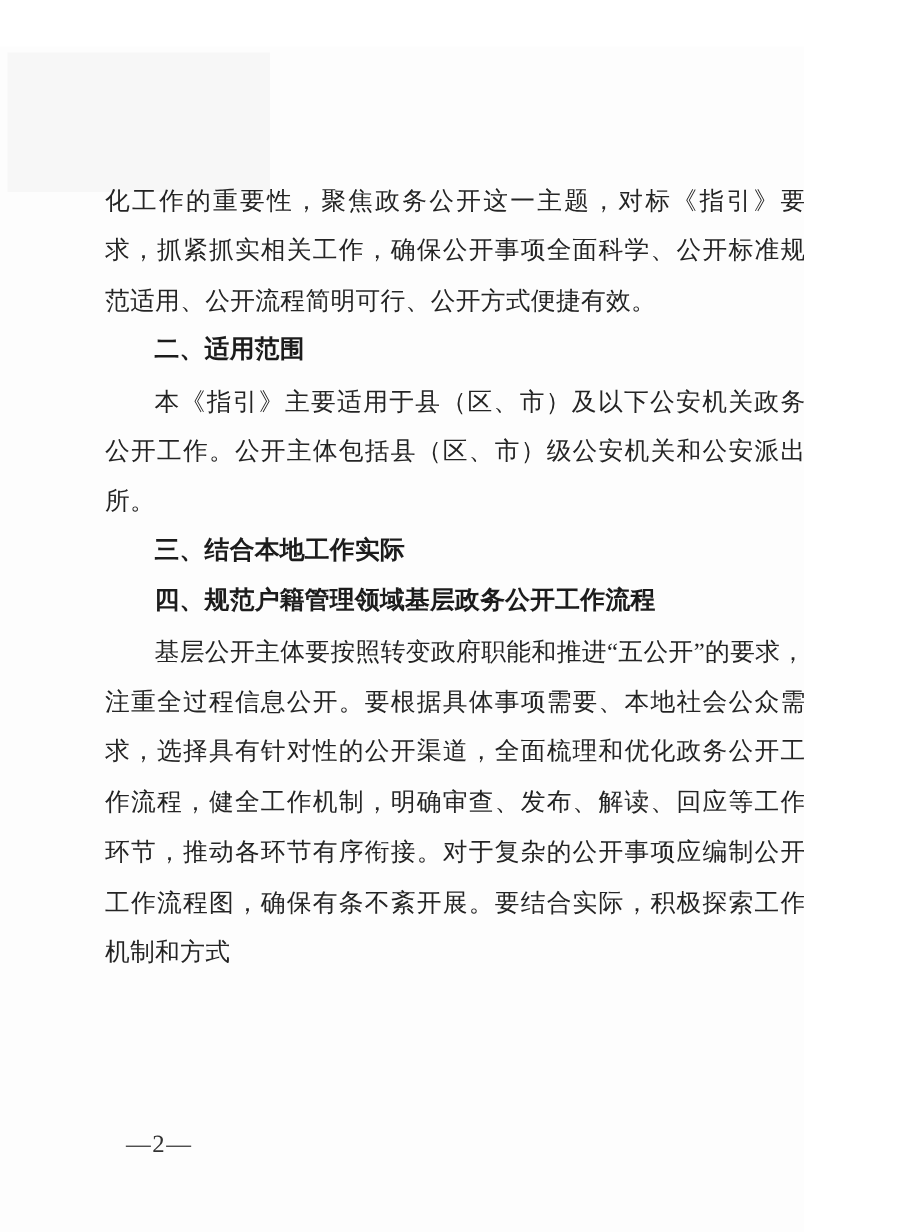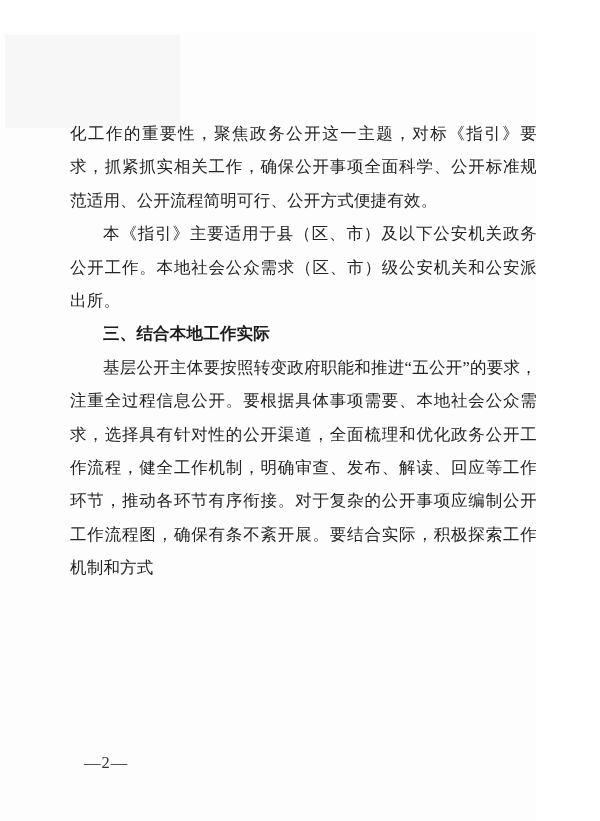--- a/index.html
+++ b/index.html
@@ -100,24 +100,26 @@
 <body>
 
 <div class="page">
 
   <div class="scan-artifact-topleft"></div>
   <div class="scan-line-right"></div>
 
   <main class="content">
     <p class="para no-indent">化工作的重要性，聚焦政务公开这一主题，对标《指引》要求，抓紧抓实相关工作，确保公开事项全面科学、公开标准规范适用、公开流程简明可行、公开方式便捷有效。</p>
 
-    <p class="para">本《指引》主要适用于县（区、市）及以下公安机关政务公开工作。本地社会公众需求（区、市）级公安机关和公安派出所。</p>
+    <h2 class="heading">二、适用范围</h2>
+    <p class="para">本《指引》主要适用于县（区、市）及以下公安机关政务公开工作。公开主体包括县（区、市）级公安机关和公安派出所。</p>
 
     <h2 class="heading">三、结合本地工作实际</h2>
 
+    <h2 class="heading">四、规范户籍管理领域基层政务公开工作流程</h2>
     <p class="para">基层公开主体要按照转变政府职能和推进“五公开”的要求，注重全过程信息公开。要根据具体事项需要、本地社会公众需求，选择具有针对性的公开渠道，全面梳理和优化政务公开工作流程，健全工作机制，明确审查、发布、解读、回应等工作环节，推动各环节有序衔接。对于复杂的公开事项应编制公开工作流程图，确保有条不紊开展。要结合实际，积极探索工作机制和方式</p>
   </main>
 
   <div class="page-number">—2—</div>
 
   <div class="watermark">
     <span class="badge">
       <svg width="27" height="27" viewBox="0 0 27 27" xmlns="http://www.w3.org/2000/svg">
         <circle cx="13.5" cy="13.5" r="12.3" fill="none" stroke="#e0e0e0" stroke-width="1.6"></circle>
         <circle cx="13.5" cy="11.5" r="6" fill="none" stroke="#e2e2e2" stroke-width="1.1"></circle>

